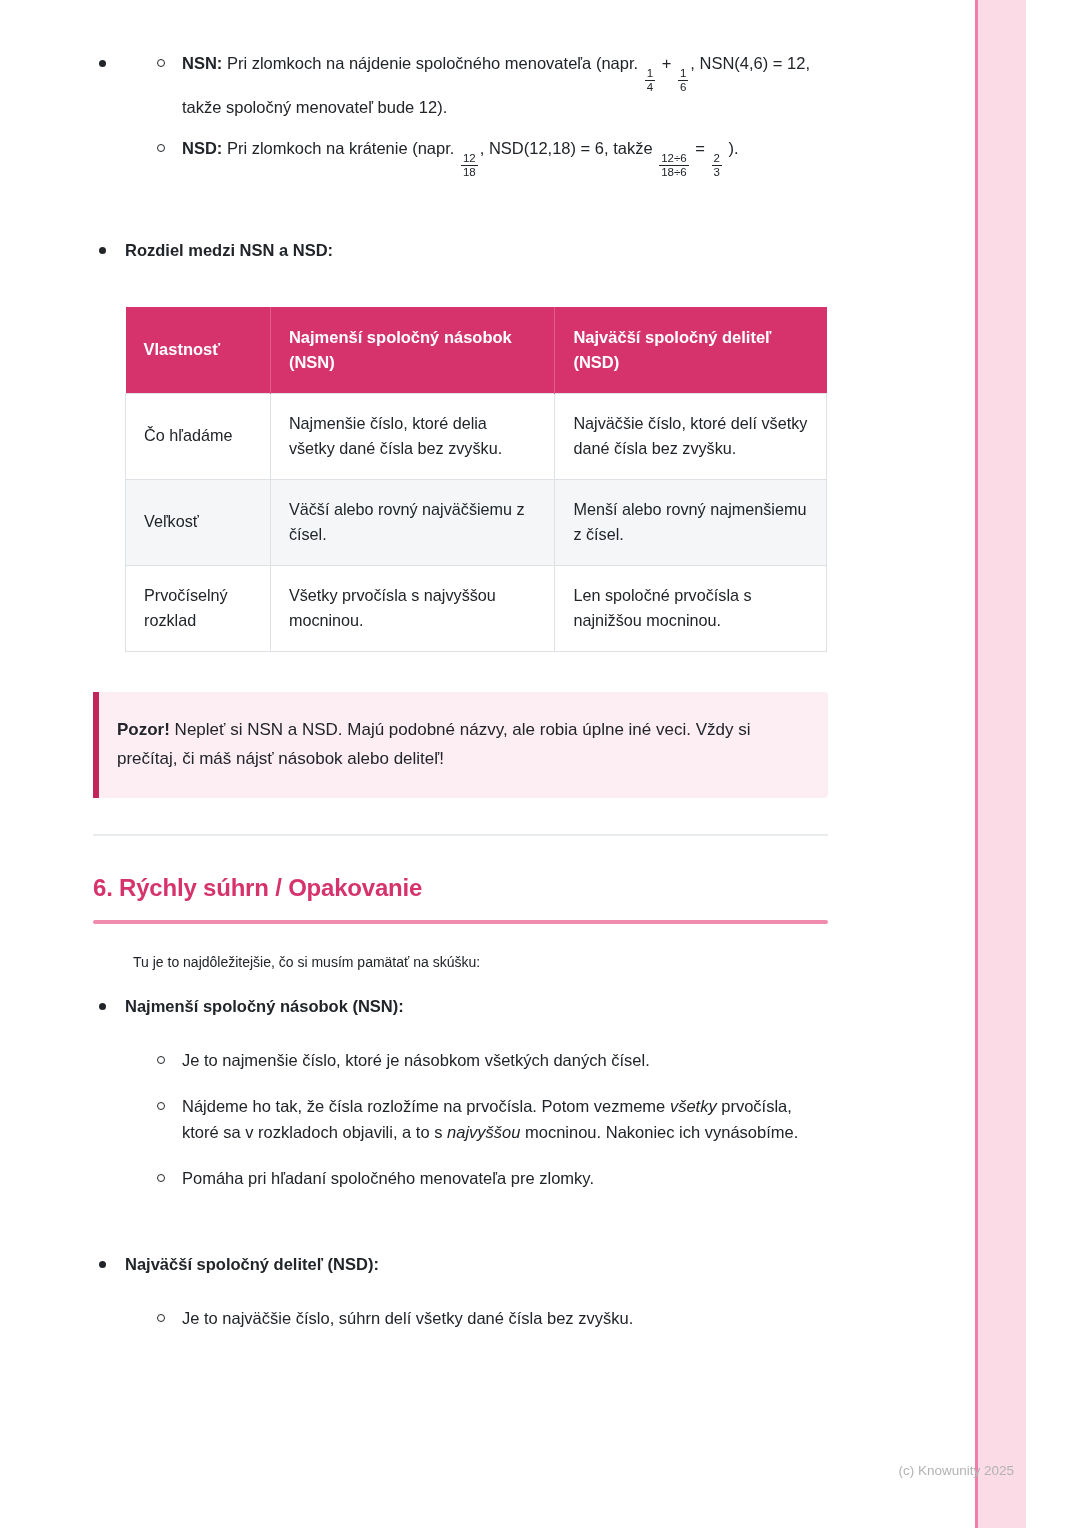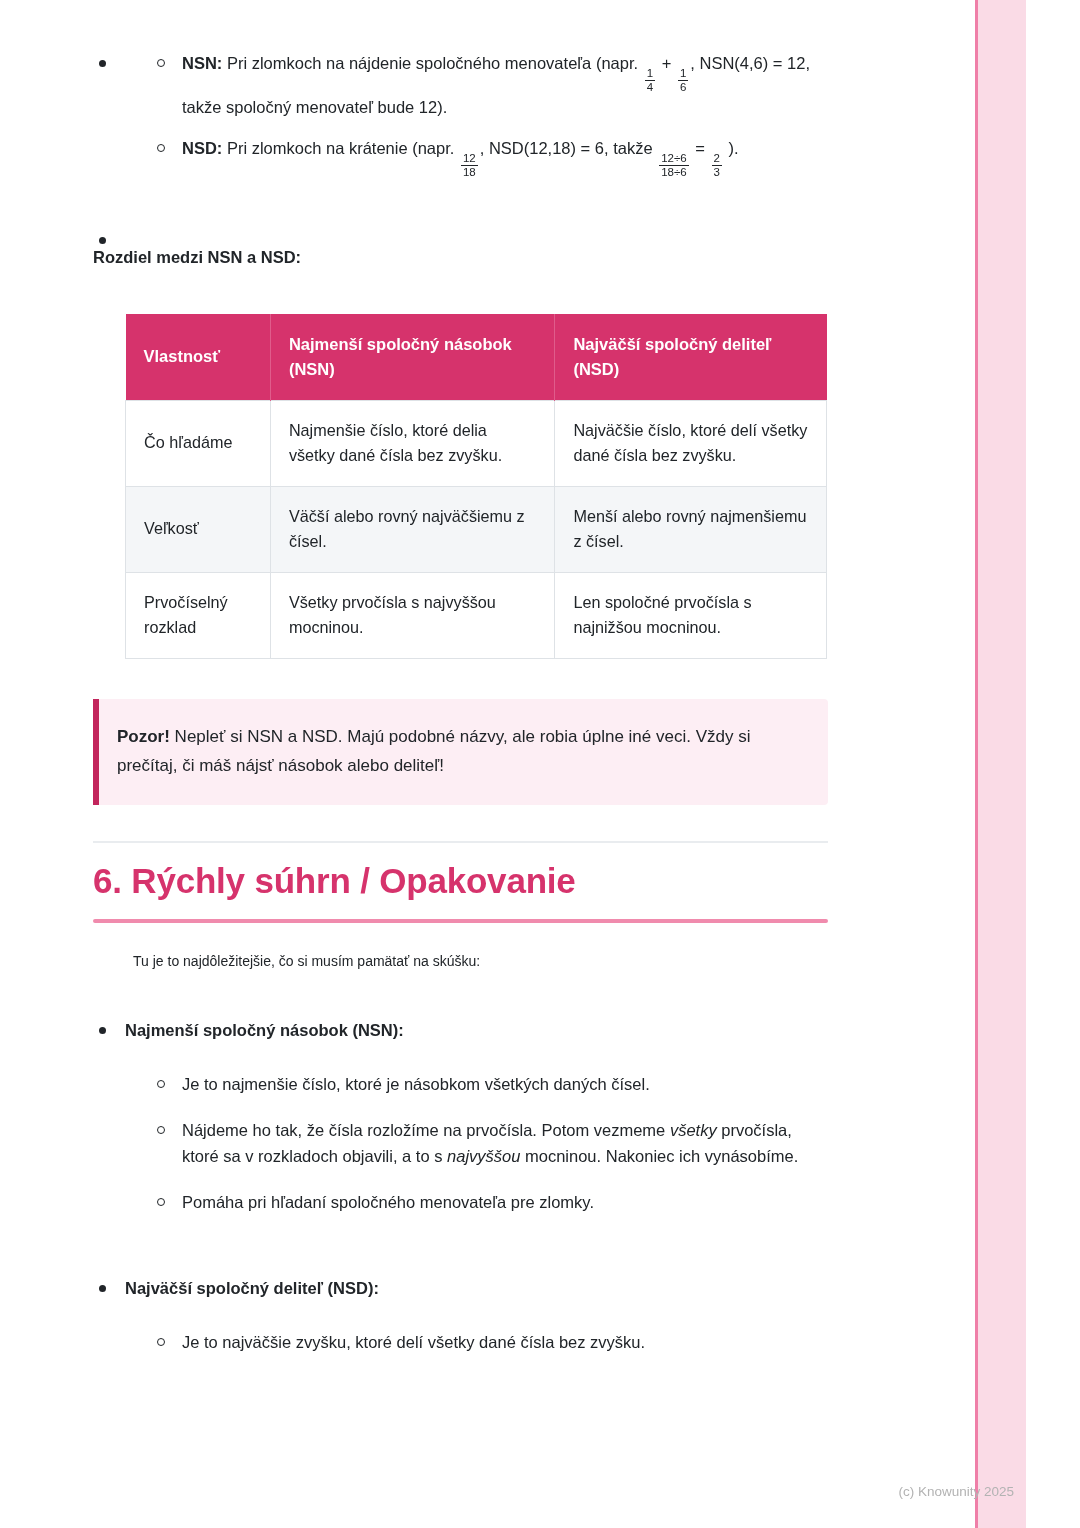--- a/index.html
+++ b/index.html
@@ -20,21 +20,21 @@
   
   .li { display: flex; align-items: flex-start; }
   .disc { flex: none; width: 7px; height: 7px; border-radius: 50%; background: #212529; margin: 10px 19px 0 6px; }
   .circ { flex: none; width: 8px; height: 8px; border-radius: 50%; border: 1.5px solid #212529; margin: 9px 17px 0 0; background: transparent; }
   .li-body { flex: 1; font-size: 16.5px; line-height: 1.58; }
   .b { font-weight: 700; }
   .sublist { margin-left: 32px; }
   .sublist .li { margin-bottom: 14px; }
   .sublist.loose { margin-top: 28px; }
   .sublist.loose .li { margin-bottom: 20px; }
-  .row-diff { margin-top: 34px; flex-direction: column; }
+  .row-diff { margin-top: 44px; }
   .it { font-style: italic; }
 
   
   .frac { display: inline-flex; flex-direction: column; align-items: center; vertical-align: -8px; font-size: 11.5px; line-height: 1.15; margin: 0 2px; }
   .frac .num { padding: 0 2px; }
   .frac .den { padding: 0 2px; border-top: 1px solid #212529; }
 
   
   .cmp-table { border-collapse: collapse; margin: 44px 0 0 32px; width: 702px; }
   .cmp-table th {
@@ -53,26 +53,26 @@
 
   
   .callout {
     margin-top: 40px; background: #fdeef4; border-left: 6px solid #c2255c;
     border-radius: 0 4px 4px 0; padding: 24px 18px;
   }
   .callout p { font-size: 17px; line-height: 1.7; }
 
   .divider { margin-top: 36px; border-top: 2px solid #e9ecef; width: 735px; }
 
-  .section-heading { margin-top: 18px; font-size: 35px; font-weight: 700; color: #d6336c; letter-spacing: -0.2px; }
+  .section-heading { margin-top: 38px; font-size: 24px; font-weight: 700; color: #d6336c; letter-spacing: -0.2px; }
   .heading-underline { margin-top: 18px; height: 4px; width: 735px; background: #f08bad; border-radius: 2px; }
   .section-intro { margin-top: 28px; font-size: 14px; line-height: 1.55; margin-left: 40px; }
-  .sum-block { margin-top: 44px; }
-
-  .watermark { position: absolute; right: 66px; bottom: 29px; font-size: 13.5px; color: #b3b3b3; }
+  .sum-block { margin-top: 19px; }
+
+  .watermark { position: absolute; right: 66px; bottom: 50px; font-size: 13.5px; color: #b3b3b3; }
 </style>
 </head>
 <body>
 
 <div class="page">
 
   <div class="stripe-band"></div>
   <div class="stripe-line"></div>
 
   <div class="content">
@@ -193,21 +193,21 @@
 
     <div class="li l1" style="margin-top:40px;">
       <span class="disc"></span>
       <div class="li-body">
         <p class="b">Najväčší spoločný deliteľ (NSD):</p>
         <div class="sublist loose">
 
           <div class="li l2">
             <span class="circ"></span>
             <div class="li-body">
-              <p>Je to najväčšie zvyšku, ktoré delí všetky dané čísla bez zvyšku.</p>
+              <p>Je to najväčšie číslo, súhrn delí všetky dané čísla bez zvyšku.</p>
             </div>
           </div>
 
         </div>
       </div>
     </div>
 
   </div>
 
   <div class="watermark">(c) Knowunity 2025</div>

